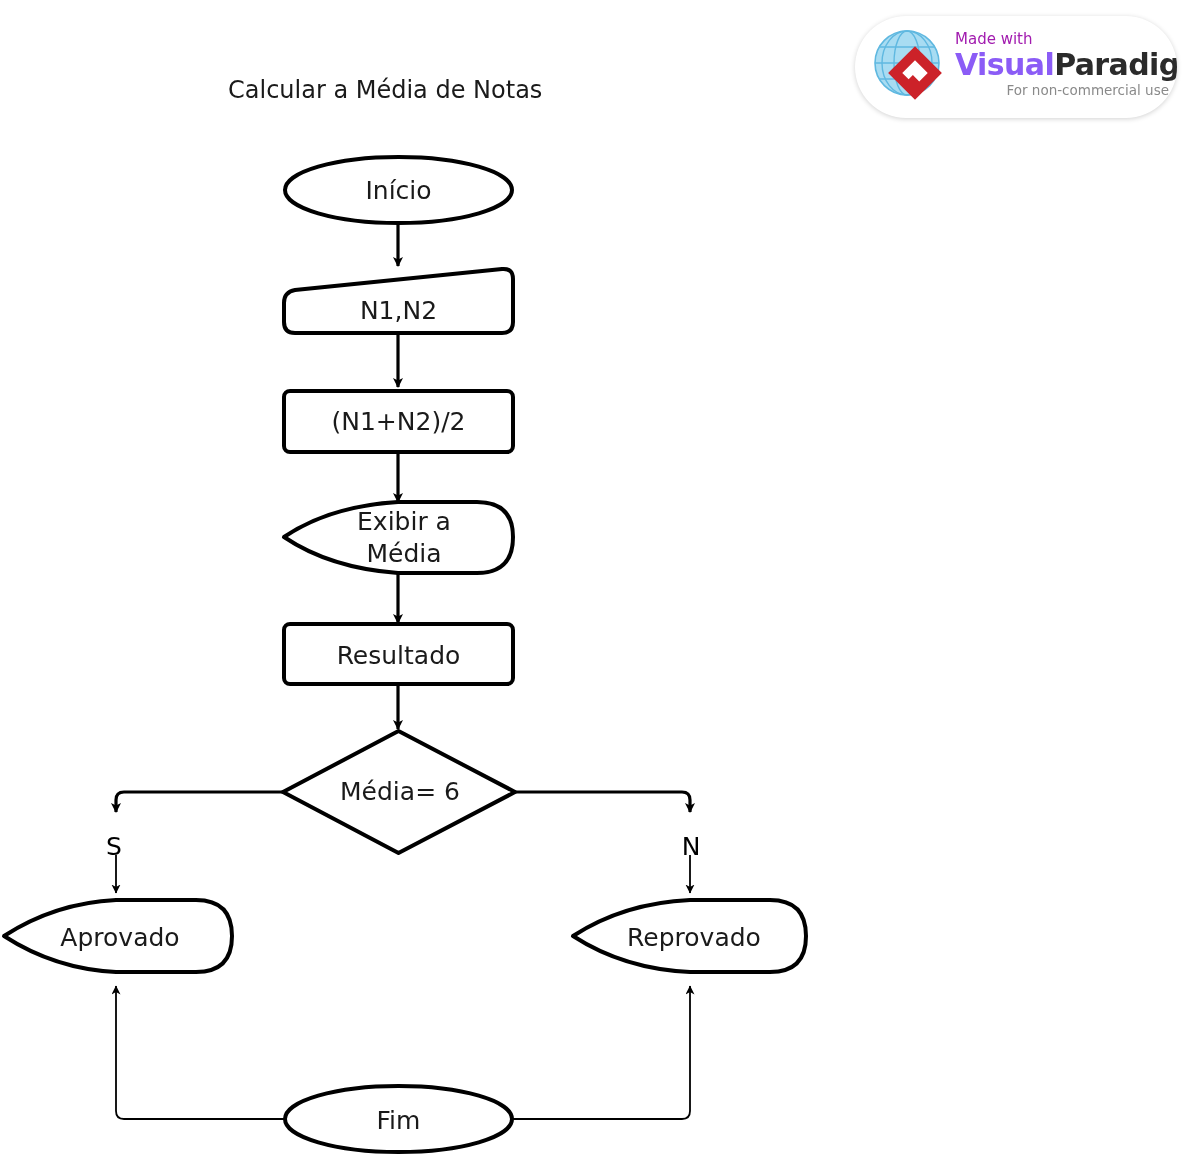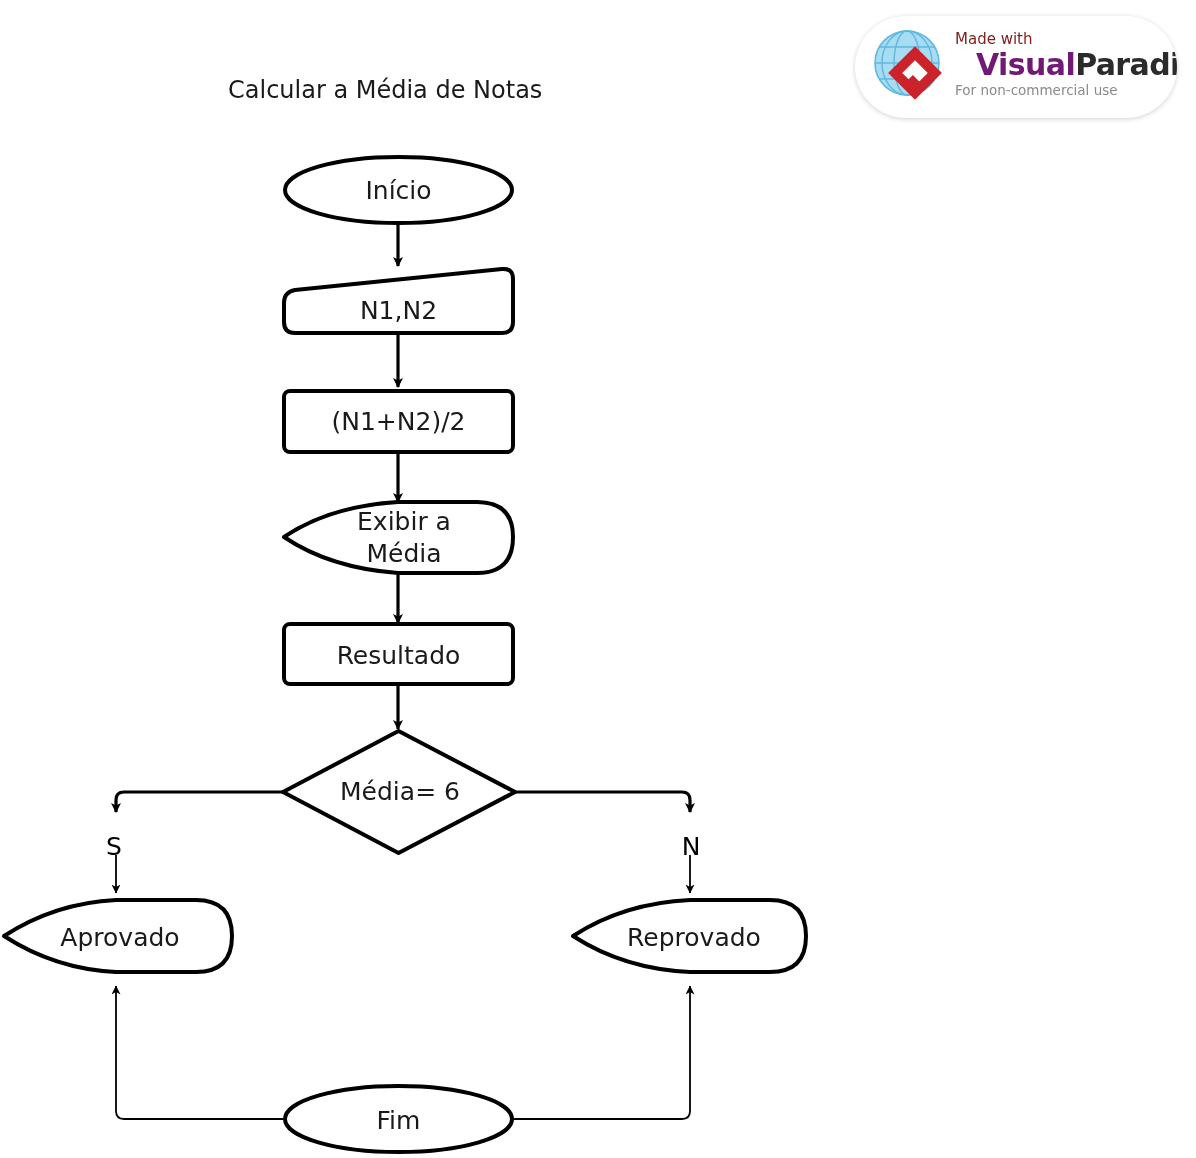--- a/index.html
+++ b/index.html
@@ -52,41 +52,42 @@
   }
   .wm-text {
     position: absolute;
     left: 100px;
     top: 12px;
     width: 214px;
     height: 78px;
   }
   .wm-made {
     font-size: 15px;
-    color: #7f1d1d;
+    color: #a21caf;
     font-family: "DejaVu Sans", "Liberation Sans", sans-serif;
     line-height: 17px;
     margin-top: 3px;
   }
   .wm-brand {
     font-size: 30px;
     font-weight: bold;
     color: #2b2b2b;
     font-family: "DejaVu Sans", "Liberation Sans", sans-serif;
     line-height: 34px;
     letter-spacing: -0.6px;
     white-space: nowrap;
   }
-  .wm-brand .vp-visual { color: #701a75; margin-left: 21px; }
+  .wm-brand .vp-visual { color: #8b5cf6; }
   .wm-noncom {
     font-size: 13.5px;
     color: #8a8a8a;
     font-family: "DejaVu Sans", "Liberation Sans", sans-serif;
     line-height: 16px;
     white-space: nowrap;
+    text-align: right;
   }
   
   .node-label {
     font-family: "DejaVu Sans", "Liberation Sans", sans-serif;
     font-size: 25px;
     fill: #1a1a1a;
   }
   .edge-label {
     font-family: "DejaVu Sans", "Liberation Sans", sans-serif;
     font-size: 25px;

